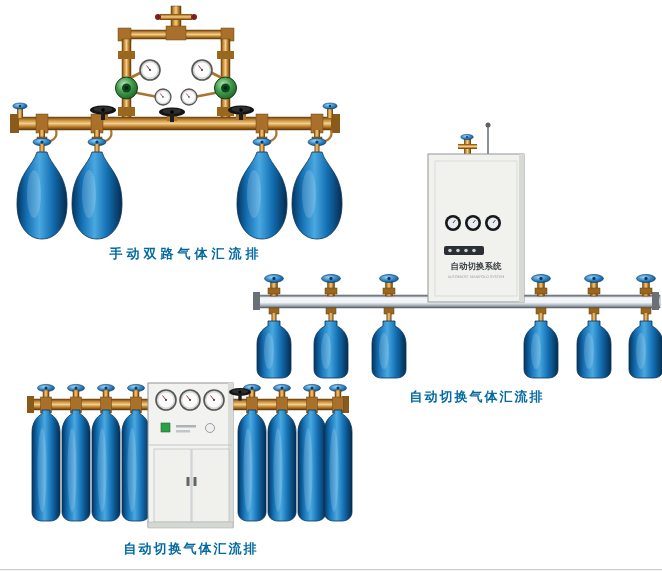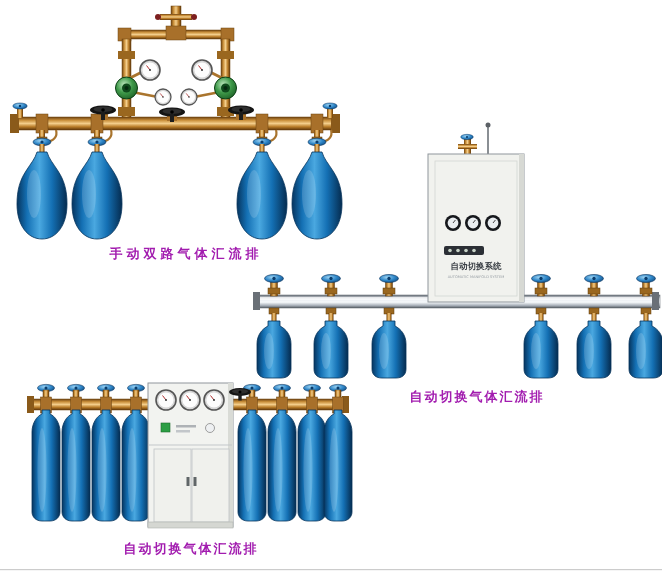--- a/index.html
+++ b/index.html
@@ -5,21 +5,21 @@
   html,body{margin:0;padding:0;}
   body{
     width:662px;height:572px;position:relative;overflow:hidden;
     background:#ffffff;
     font-family:"DejaVu Sans","Liberation Sans",sans-serif;
   }
   .stage{position:absolute;inset:0;}
   svg.scene{position:absolute;left:0;top:0;}
   svg text{font-family:"DejaVu Sans","Liberation Sans",sans-serif;}
   .caption{
-    position:absolute;font-weight:bold;font-size:13px;color:#a21caf;
+    position:absolute;font-weight:bold;font-size:13px;color:#0369a1;
     text-align:center;white-space:nowrap;
   }
   #cap-manual{left:108px;top:245px;width:156px;letter-spacing:4px;}
   #cap-auto-right{left:400px;top:388px;width:154px;letter-spacing:2px;}
   #cap-auto-bottom{left:114px;top:540px;width:154px;letter-spacing:2px;}
 </style>
 </head>
 <body>
 
 <div class="stage">

